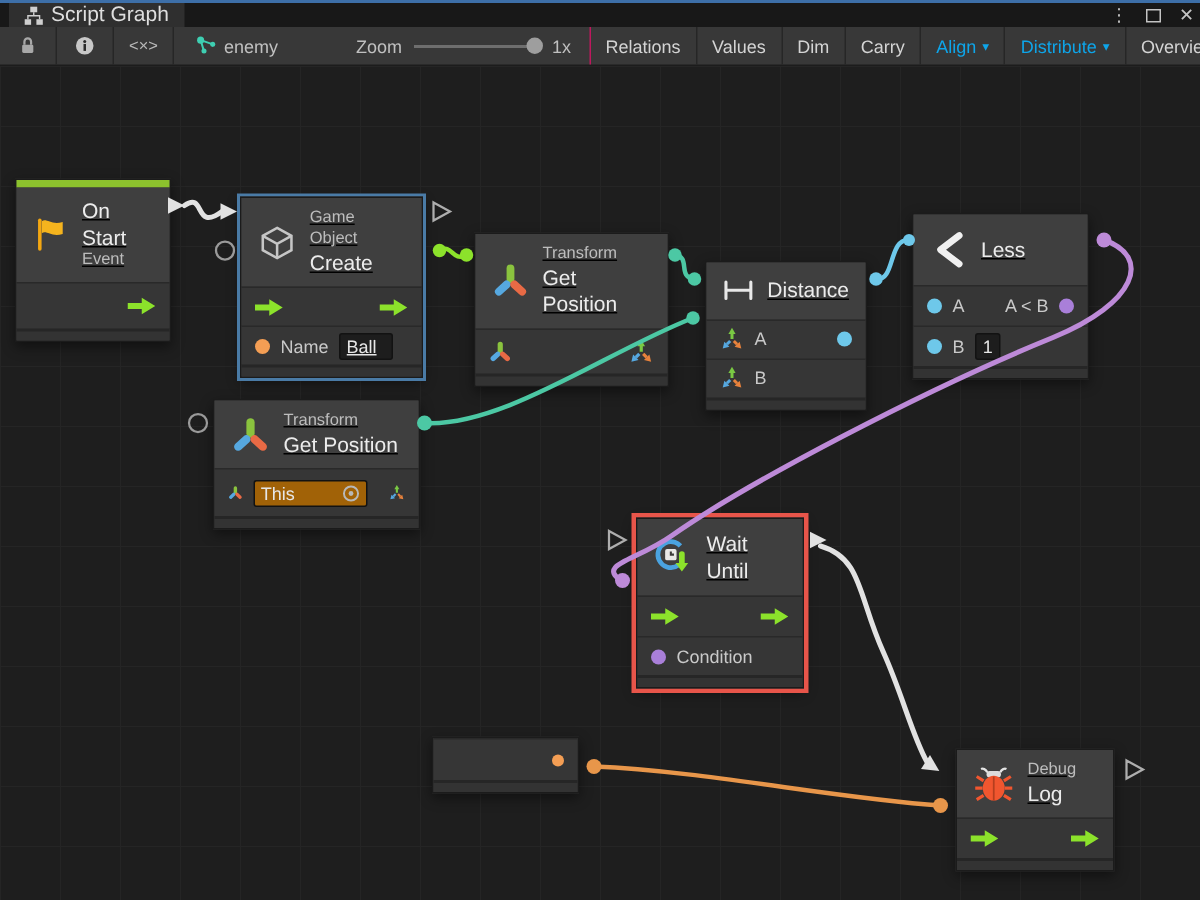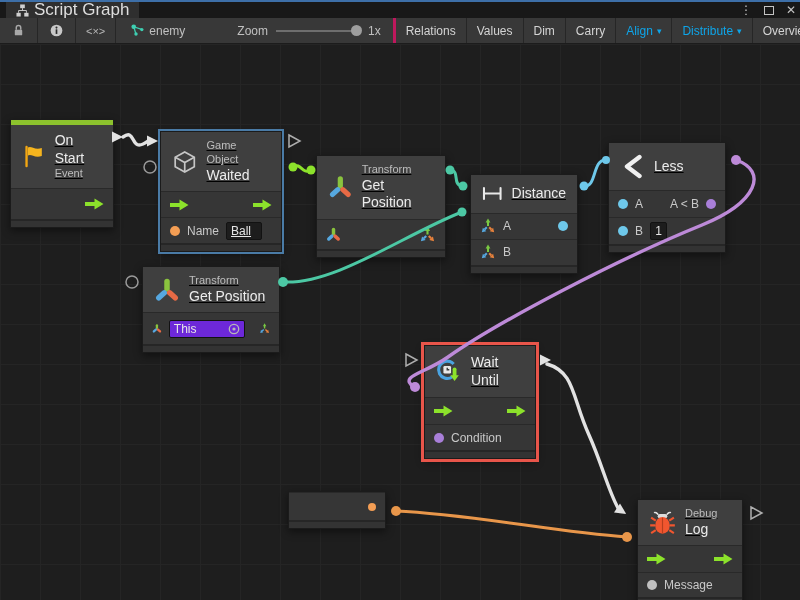--- a/index.html
+++ b/index.html
@@ -4,35 +4,35 @@
 <style>
   * { margin:0; padding:0; box-sizing:border-box; }
   html,body { width:800px; height:600px; overflow:hidden; background:#191919;
     font-family:"Liberation Sans", sans-serif; -webkit-font-smoothing:antialiased; }
 
   .window { position:relative; width:800px; height:600px; }
 
   
   .topline { position:absolute; top:0; left:0; right:0; height:2px; background:#3d6fa8; }
   .titlebar { position:absolute; top:0; left:0; right:0; height:18px; background:#181818; }
-  .tab { position:absolute; left:6px; top:2px; height:16px; display:flex; align-items:center; gap:5px;
-    padding:1px 10px; background:#2f2f2f; color:#dedede; font-size:17px; }
+  .tab { position:absolute; left:6px; top:2px; height:16px; display:flex; align-items:flex-end; gap:5px;
+    padding:1px 10px; background:#2f2f2f; color:#dedede; font-size:14px; }
   .win-controls { position:absolute; right:4px; top:2px; height:16px; display:flex; align-items:center; gap:12px;
     color:#c4c4c4; font-size:12px; }
   .win-controls .sq { width:10px; height:9px; border:1.5px solid #c4c4c4; }
 
   
   .toolbar { position:absolute; top:18px; left:0; right:0; height:26px; background:#383838;
     border-bottom:1px solid #1c1c1c; display:flex; align-items:stretch; color:#d4d4d4; font-size:12px; }
   .tbtn { display:flex; align-items:center; justify-content:center; gap:4px; padding:0 10px;
     border-right:1px solid #262626; white-space:nowrap; }
   .tbtn.icon-only { padding:0 12px; }
   .tbtn.disabled { color:#0ea5e9; }
   .caret { font-size:9px; color:inherit; }
-  .tb-zoomarea { display:flex; align-items:center; gap:8px; padding:0 12px; flex:1; border-right:3px solid #be185d;}
+  .tb-zoomarea { display:flex; align-items:center; gap:8px; padding:0 12px; flex:1; border-right:1px solid #be185d;}
   .slider-track { width:84px; height:2px; background:#6e6e6e; position:relative; }
   .slider-handle { position:absolute; right:-2px; top:-4.5px; width:11px; height:11px; border-radius:50%; background:#9e9e9e; }
   .tb-label { color:#c0c0c0; }
 
   
   .canvas { position:absolute; top:44px; left:0; width:800px; height:556px; background:#1e1e1e;
     background-image:linear-gradient(#252525 1px, transparent 1px), linear-gradient(90deg, #252525 1px, transparent 1px);
     background-size:40px 40px; }
 
   
@@ -56,21 +56,21 @@
   .dot.b { background:var(--port-blue,#6ec8ea); }
   .dot.p { background:var(--port-purple,#a97fd9); }
   .dot.g { background:var(--port-gray,#c0c0c0); }
   .dot.big { width:22px; height:22px; background:var(--port-orange,#f49e54); }
 
   .ctl { flex:none; display:flex; }
   .ctl svg path { fill:var(--control-green,#8ce22b); }
 
   .nfield { background:#1d1d1d; border:1px solid #121212; border-radius:2px; color:#e6e6e6;
     font-size:12px; height:18px; padding:0 4px; font-family:"Liberation Sans",sans-serif; }
-  .fieldwrap { display:flex; align-items:center; background:#6d28d9; border:1px solid #121212;
+  .fieldwrap { display:flex; align-items:center; background:#a16207; border:1px solid #121212;
     border-radius:2px; height:18px; padding:0 4px; gap:4px; }
   .fieldwrap input { background:transparent; border:none; color:#e6e6e6; font-size:12px; width:50px;
     font-family:"Liberation Sans",sans-serif; outline:none; }
 
   
   .wires { position:absolute; inset:0; pointer-events:none; }
   .wire { fill:none; stroke-width:3; stroke-linecap:round; }
   .w-ctrl { stroke:var(--wire-control,#e2e2e2); stroke-width:3.4; }
   .w-go { stroke:var(--wire-gameobject,#8ce22b); }
   .w-v3 { stroke:var(--wire-vector3,#4cc8a4); }
@@ -193,21 +193,21 @@
     </div>
 
     <div class="node selected" style="left:160px;top:87px;width:122px">
       <div class="nhead">
         <svg width="26" height="26" viewBox="0 0 24 24" fill="none" stroke="#c6c6c6" stroke-width="1.6">
             <path d="M12 2.5 L21 7.5 V16.5 L12 21.5 L3 16.5 V7.5 Z"></path>
             <path d="M3 7.5 L12 12.5 L21 7.5 M12 12.5 V21.5"></path>
           </svg>
         <div>
           <div class="ncat">Game Object</div>
-          <div class="ntitle">Waited</div>
+          <div class="ntitle">Create</div>
         </div>
       </div>
       <div class="nrow">
         <span class="ctl">
             <svg width="19" height="12" viewBox="0 0 19 12">
               <path d="M0 4 H9.5 V0.5 L18.5 6 L9.5 11.5 V8 H0 Z"></path>
             </svg>
           </span>
         <span class="spacer"></span>
         <span class="ctl">
@@ -413,24 +413,20 @@
               <path d="M0 4 H9.5 V0.5 L18.5 6 L9.5 11.5 V8 H0 Z"></path>
             </svg>
           </span>
         <span class="spacer"></span>
         <span class="ctl">
             <svg width="19" height="12" viewBox="0 0 19 12">
               <path d="M0 4 H9.5 V0.5 L18.5 6 L9.5 11.5 V8 H0 Z"></path>
             </svg>
           </span>
       </div>
-      <div class="nrow" style="min-height:25px">
-        <span class="dot g"></span>
-        <span class="plabel">Message</span>
-      </div>
       <div class="nfoot"></div>
     </div>
 
     <svg class="wires" width="800" height="556" viewBox="0 0 800 556">
 
       <path class="wire w-ctrl" d="M123,93 C137,83 129,111 148,97" transform="translate(0,0)"></path>
       <polygon class="fill-ctrl" points="0,-5.5 11,0 0,5.5" transform="translate(112,93)"></polygon>
       <polygon class="fill-ctrl" points="0,-5.5 11,0 0,5.5" transform="translate(147,97)"></polygon>
 
       <path class="wire w-go" d="M293,123 C302,118 301,131 311,126"></path>

